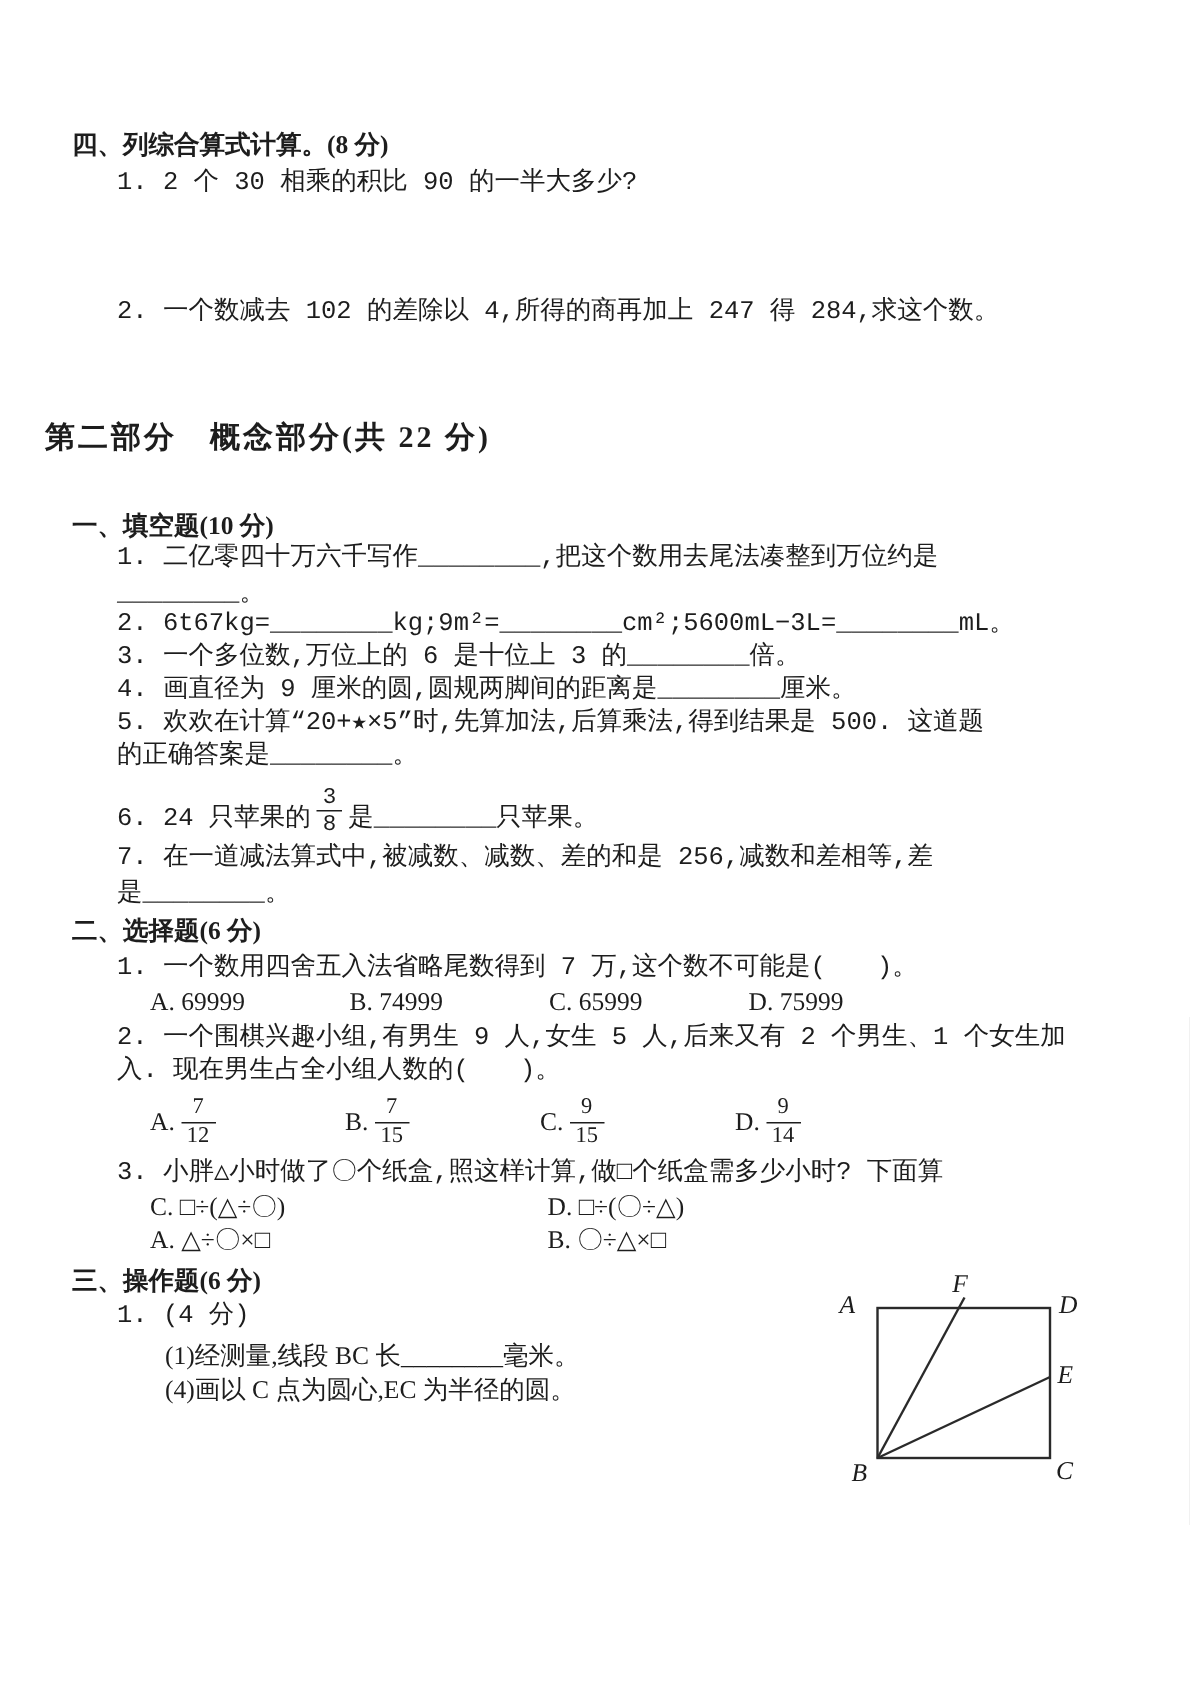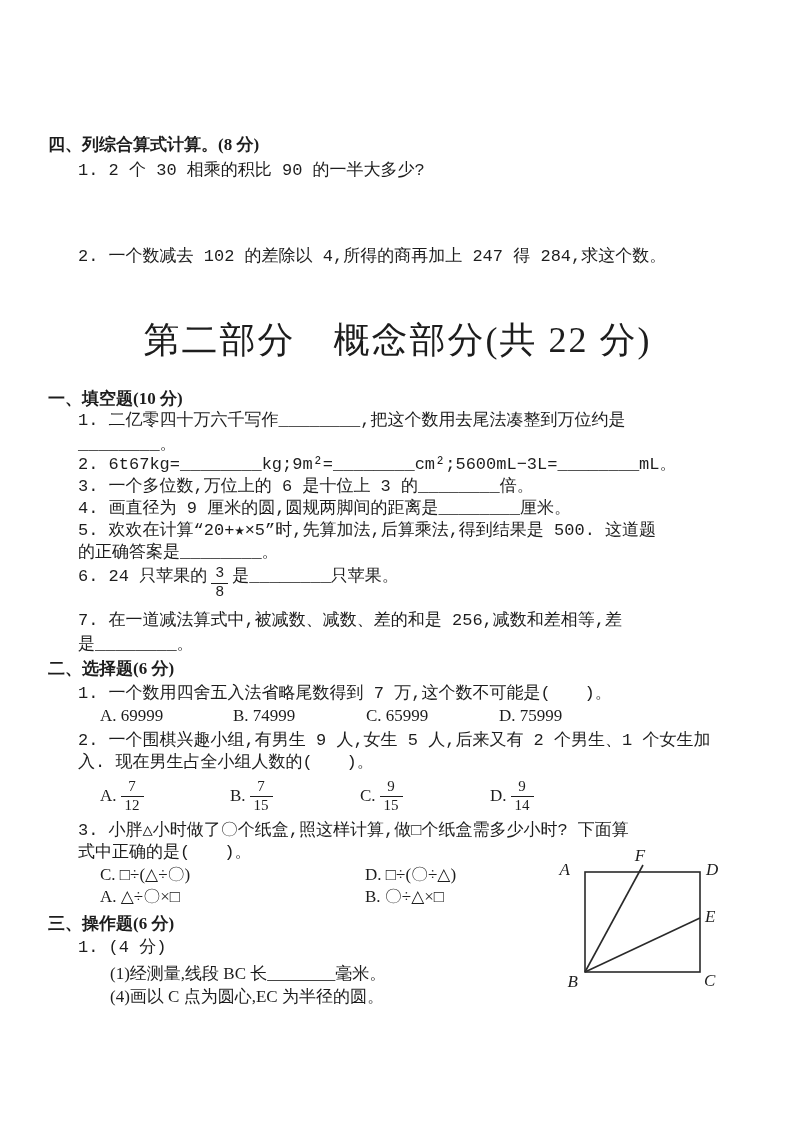--- a/index.html
+++ b/index.html
@@ -6,41 +6,41 @@
   .page{
     position:relative;
     width:793px;height:1122px;
     margin:0 auto;
     background:#ffffff;
     color:#1d1d1d;
     font-family:"Liberation Serif","DejaVu Serif",serif;
     font-size:17px;line-height:22px;
     overflow:hidden;
   }
-  .content{padding:86px 28px 0 48px;margin-top:48px;}
+  .content{padding:86px 28px 0 48px;}
   .line{white-space:nowrap;}
   .q{margin-left:30px;font-family:Liberation Mono, monospace;}
   .sub{margin-left:62px;}
   .heading{font-weight:bold;}
   .part-title{
-    font-size:36px;line-height:40px;font-weight:normal;
-    text-align:center;letter-spacing:2px;margin-left:-18px;
+    font-size:20px;line-height:40px;font-weight:bold;
+    letter-spacing:2px;margin-left:-18px;
     white-space:nowrap;
   }
   .opt-row{display:flex;margin-left:52px;white-space:nowrap;}
   .opt-row .opt-cell{width:133px;flex:0 0 auto;}
   .frac-row{display:flex;margin-left:52px;align-items:center;height:40px;}
   .frac-row .opt-cell{width:130px;flex:0 0 auto;display:flex;align-items:center;}
   .frac{
     display:inline-block;text-align:center;vertical-align:middle;
     font-size:15px;line-height:1.05;margin:0 4px;
   }
   .frac .num{display:block;padding:0 4px 1px;border-bottom:1.5px solid #1d1d1d;}
   .frac .den{display:block;padding:1px 4px 0;}
-  .q6-line{display:flex;align-items:flex-start;height:40px;white-space:nowrap;}
+  .q6-line{display:flex;align-items:flex-end;height:40px;white-space:nowrap;}
   .two-col{display:flex;margin-left:52px;white-space:nowrap;}
   .two-col .col1{width:265px;flex:0 0 auto;}
   .figure{position:absolute;left:558px;top:846px;}
   .figure text{
     font-family:"Liberation Serif","DejaVu Serif",serif;
     font-style:italic;font-size:17px;fill:#1d1d1d;
   }
 </style>
 </head>
 <body>
@@ -107,21 +107,20 @@
       </span>
       <span class="opt-cell">
         <span>D.</span>
         <span class="frac">
           <span class="num">9</span>
           <span class="den">14</span>
         </span>
       </span>
     </div>
     <div class="line q" style="margin-top:4px">3. 小胖△小时做了〇个纸盒,照这样计算,做□个纸盒需多少小时? 下面算</div>
-    <div class="line q">式中正确的是(　　)。</div>
     <div class="two-col">
       <span class="col1">C. □÷(△÷〇)</span>
       <span>D. □÷(〇÷△)</span>
     </div>
     <div class="two-col">
       <span class="col1">A. △÷〇×□</span>
       <span>B. 〇÷△×□</span>
     </div>
 
     <div class="line heading" style="margin-top:5px">三、操作题(6 分)</div>

